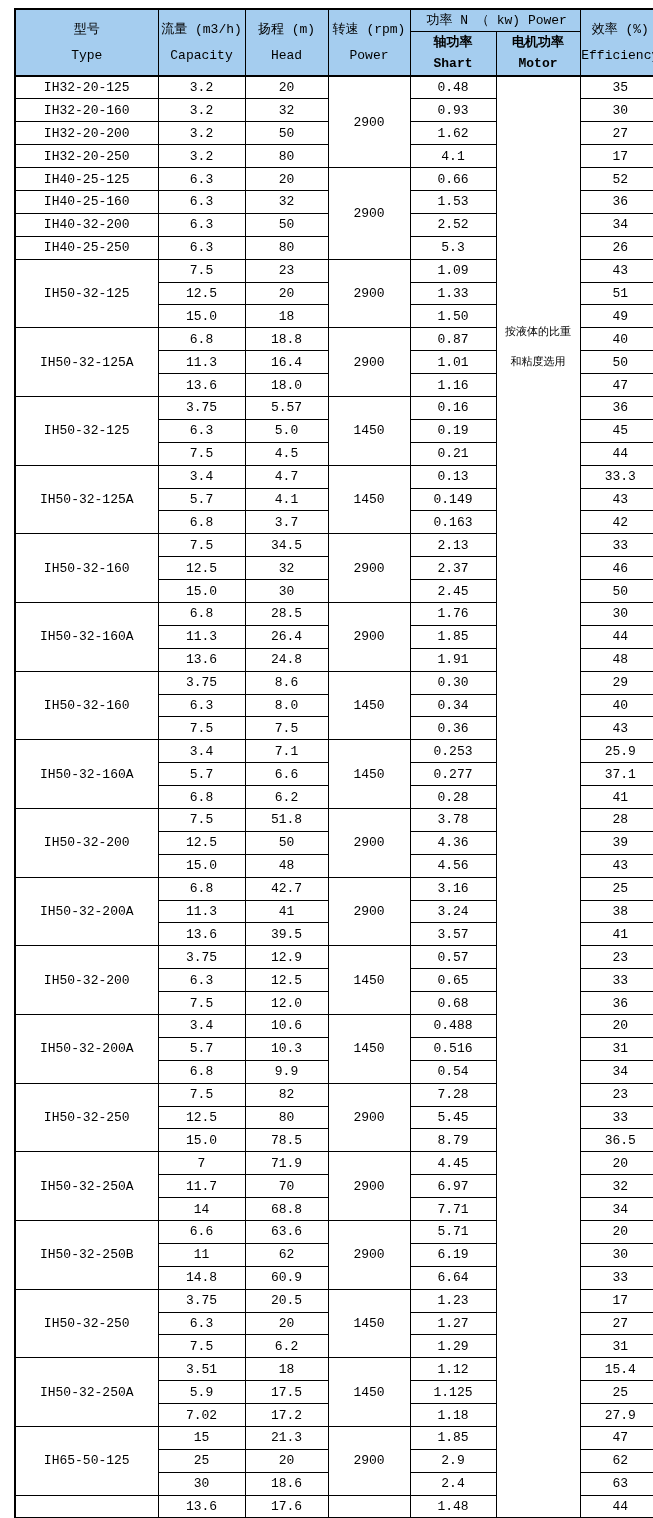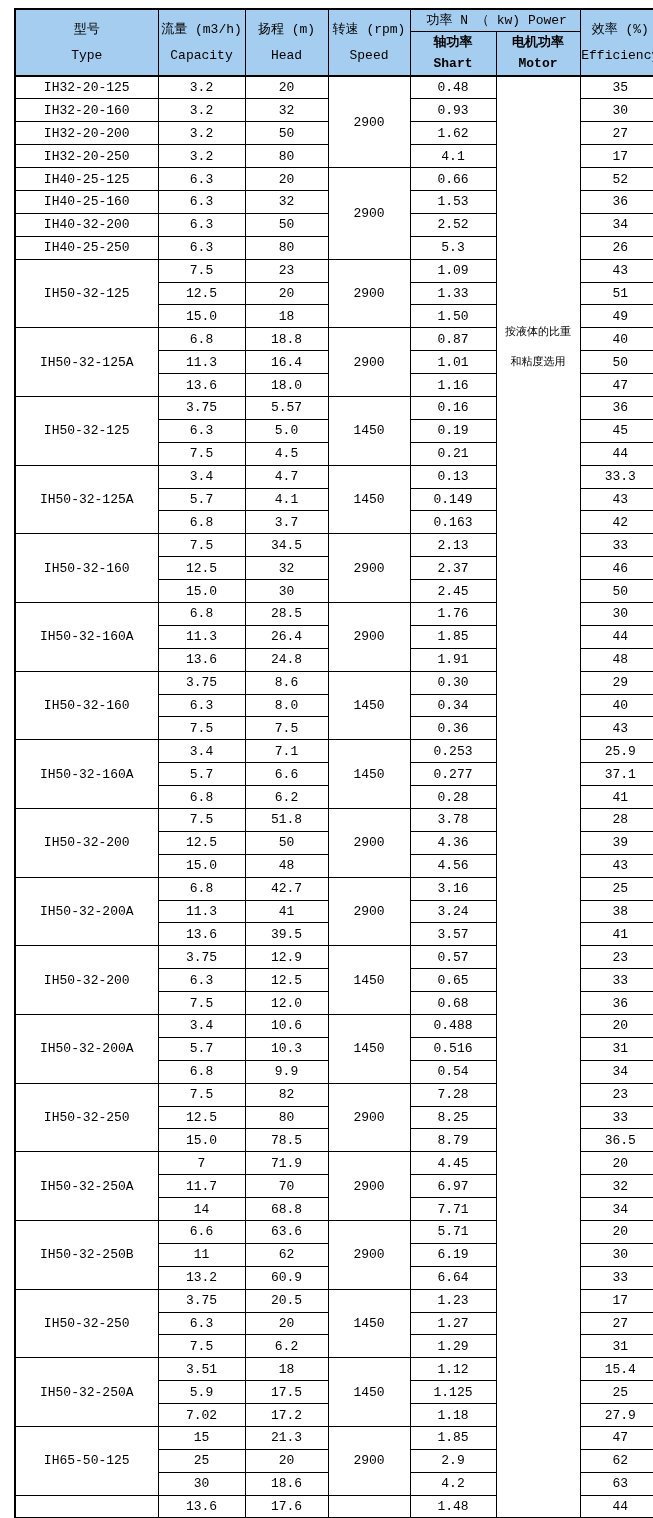--- a/index.html
+++ b/index.html
@@ -66,21 +66,21 @@
         <th rowspan="2">
           <div class="hline">流量 (m3/h)</div>
           <div class="hline">Capacity</div>
         </th>
         <th rowspan="2">
           <div class="hline">扬程 (m)</div>
           <div class="hline">Head</div>
         </th>
         <th rowspan="2">
           <div class="hline">转速 (rpm)</div>
-          <div class="hline">Speed</div>
+          <div class="hline">Power</div>
         </th>
         <th colspan="2" class="power-group">功率 N （ kw) Power</th>
         <th rowspan="2">
           <div class="hline">效率 (%)</div>
           <div class="hline">Efficiency</div>
         </th>
       </tr>
       <tr class="hrow2">
         <th>
           <div class="subline">轴功率</div>
@@ -399,21 +399,21 @@
           <td rowspan="3">IH50-32-250</td>
           <td>7.5</td>
           <td>82</td>
           <td rowspan="3">2900</td>
           <td>7.28</td>
           <td>23</td>
         </tr>
         <tr>
           <td>12.5</td>
           <td>80</td>
-          <td>8.25</td>
+          <td>5.45</td>
           <td>33</td>
         </tr>
         <tr>
           <td>15.0</td>
           <td>78.5</td>
           <td>8.79</td>
           <td>36.5</td>
         </tr>
         <tr>
           <td rowspan="3">IH50-32-250A</td>
@@ -443,21 +443,21 @@
           <td>5.71</td>
           <td>20</td>
         </tr>
         <tr>
           <td>11</td>
           <td>62</td>
           <td>6.19</td>
           <td>30</td>
         </tr>
         <tr>
-          <td>13.2</td>
+          <td>14.8</td>
           <td>60.9</td>
           <td>6.64</td>
           <td>33</td>
         </tr>
         <tr>
           <td rowspan="3">IH50-32-250</td>
           <td>3.75</td>
           <td>20.5</td>
           <td rowspan="3">1450</td>
           <td>1.23</td>
@@ -505,21 +505,21 @@
         </tr>
         <tr>
           <td>25</td>
           <td>20</td>
           <td>2.9</td>
           <td>62</td>
         </tr>
         <tr>
           <td>30</td>
           <td>18.6</td>
-          <td>4.2</td>
+          <td>2.4</td>
           <td>63</td>
         </tr>
         <tr>
           <td rowspan="1"></td>
           <td>13.6</td>
           <td>17.6</td>
           <td rowspan="1"></td>
           <td>1.48</td>
           <td>44</td>
         </tr>

